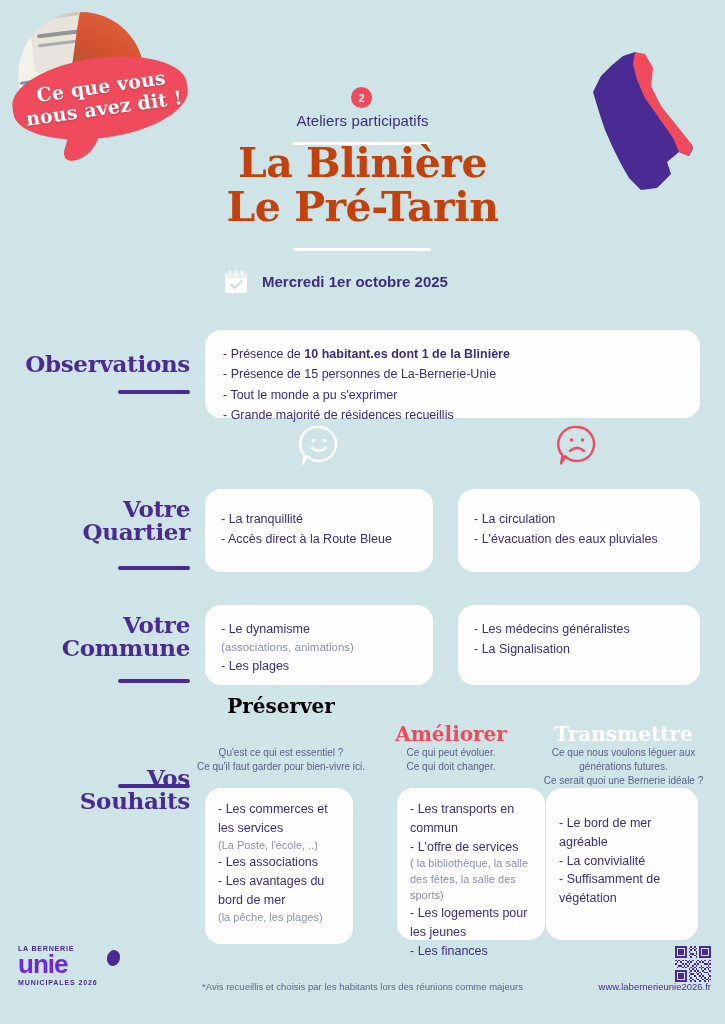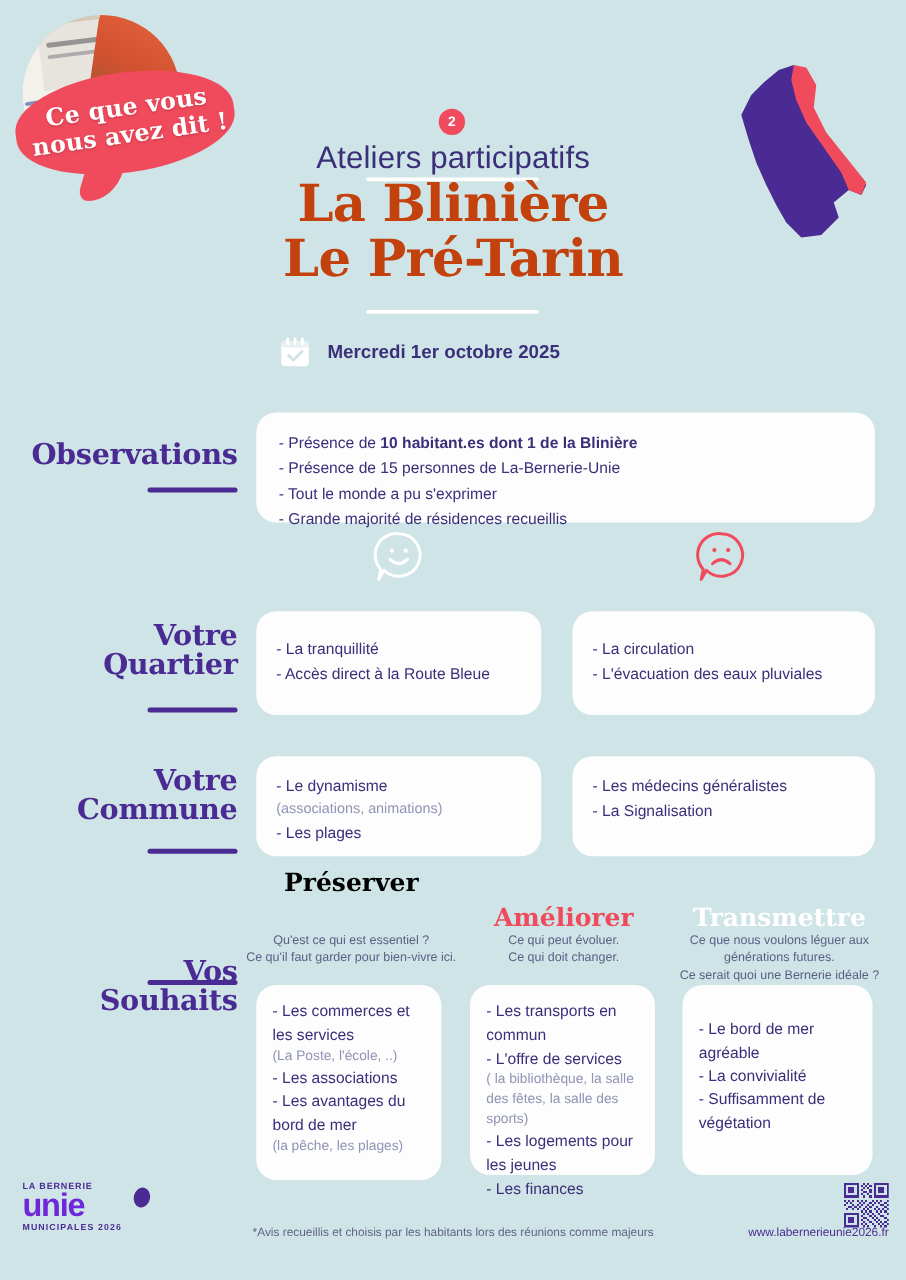--- a/index.html
+++ b/index.html
@@ -57,21 +57,21 @@
   
   .map-shape{position:absolute;right:22px;top:52px;width:120px;height:140px;}
 
   .badge-num{
     position:absolute;left:351px;top:87px;width:21px;height:21px;border-radius:50%;
     background:#ef4b5c;color:#fff;font-size:11px;font-weight:bold;
     display:flex;align-items:center;justify-content:center;
   }
   .kicker{
     position:absolute;left:180px;top:112px;width:365px;text-align:center;
-    font-size:25px;color:#3c2f7a;letter-spacing:.1px;
+    font-size:15px;color:#3c2f7a;letter-spacing:.1px;
   }
   .rule-top{position:absolute;left:293px;top:142px;width:138px;height:3px;background:#fff;border-radius:2px;}
   .rule-bot{position:absolute;left:293px;top:248px;width:138px;height:3px;background:#fff;border-radius:2px;}
   .maintitle{
     position:absolute;left:150px;top:142px;width:425px;text-align:center;
     font-family:"DejaVu Serif", serif;font-weight:bold;
     font-size:41px;line-height:1.07;color:#c2410c;letter-spacing:-.5px;
   }
   .cal-icon{position:absolute;left:222px;top:268px;width:28px;height:28px;}
   .datetext{
@@ -262,21 +262,21 @@
     <div class="bullet">- Les associations</div>
     <div class="bullet">- Les avantages du bord de mer</div>
     <div class="sub">(la pêche, les plages)</div>
   </div>
 
   <div class="wish-head" style="left:366px;top:722px;width:170px;color:#ef4b5c;">Améliorer</div>
   <div class="wish-sub" style="left:366px;top:746px;width:170px;">
     <div>Ce qui peut évoluer.</div>
     <div>Ce qui doit changer.</div>
   </div>
-  <div class="wish-card" style="left:376px;top:788px;width:148px;height:152px;">
+  <div class="wish-card" style="left:397px;top:788px;width:148px;height:152px;">
     <div class="bullet">- Les transports en commun</div>
     <div class="bullet">- L'offre de services</div>
     <div class="sub">( la bibliothèque, la salle des fêtes, la salle des sports)</div>
     <div class="bullet">- Les logements pour les jeunes</div>
     <div class="bullet">- Les finances</div>
   </div>
 
   <div class="wish-head" style="left:536px;top:722px;width:175px;color:#ffffff;">Transmettre</div>
   <div class="wish-sub" style="left:531px;top:746px;width:185px;">
     <div>Ce que nous voulons léguer aux</div>

